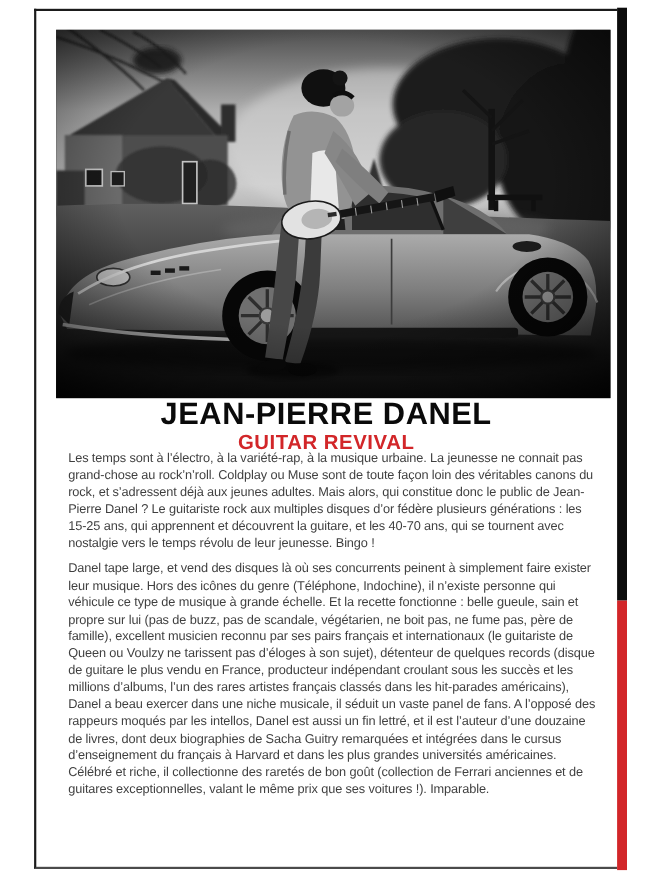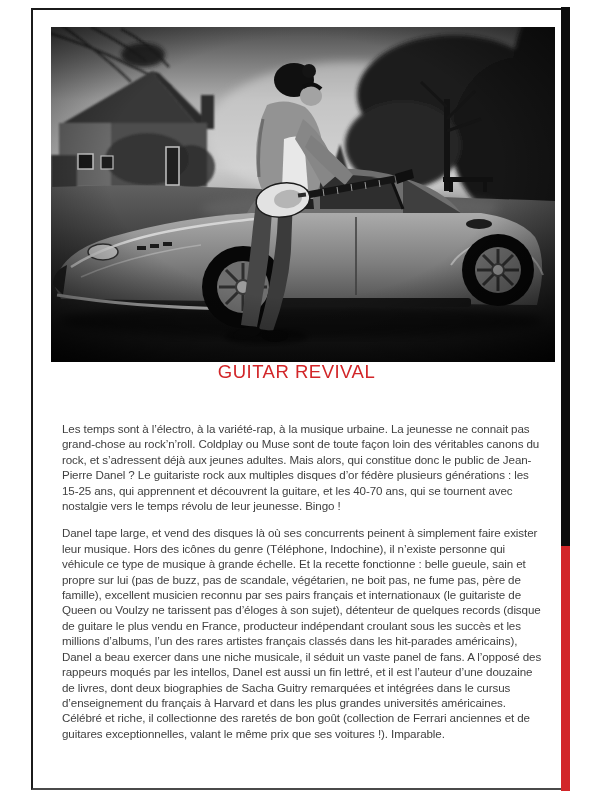--- a/index.html
+++ b/index.html
@@ -36,32 +36,32 @@
 
   
   .headline{
     position:absolute;left:32px;top:361px;width:529px;text-align:center;
   }
   .headline .title{
     font-size:28px;font-weight:800;letter-spacing:.5px;color:#0a0a0a;
     line-height:30px;white-space:nowrap;
   }
   .headline .subtitle{
-    font-size:18.5px;font-weight:400;letter-spacing:.5px;color:var(--accent-red);
+    font-size:18.5px;font-weight:700;letter-spacing:.5px;color:var(--accent-red);
     line-height:20px;margin-top:1px;white-space:nowrap;
   }
 
   
   .body-copy{
     position:absolute;left:62px;top:409px;width:481px;
     color:var(--body-text);
     font-size:11.6px;line-height:15.4px;letter-spacing:-0.1px;
     text-align:left;
   }
-  .body-copy p{margin:12px 0 8px 0;}
+  .body-copy p{margin:0 0 8px 0;}
   .body-copy p:last-child{margin-bottom:0;}
 </style>
 </head>
 <body>
 
 <div class="frame"></div>
 
 <div class="photo">
   <svg viewBox="0 0 504 335" aria-hidden="true">
     <defs>
@@ -222,20 +222,21 @@
         <ellipse cx="237" cy="172" rx="14" ry="9" fill="#b5b5b5" transform="rotate(-8 237 172)"></ellipse>
         <rect x="247" y="166" width="8" height="4" fill="#2a2a2a" transform="rotate(-8 251 168)"></rect>
       </g>
     </g>
 
     <rect x="0" y="0" width="504" height="335" fill="url(#vig)"></rect>
   </svg>
 </div>
 
 <div class="headline">
+  <div class="title">JEAN-PIERRE DANEL</div>
   <div class="subtitle">GUITAR REVIVAL</div>
 </div>
 
 <div class="body-copy">
   <p>Les temps sont à l’électro, à la variété-rap, à la musique urbaine. La jeunesse ne connait pas grand-chose au rock’n’roll. Coldplay ou Muse sont de toute façon loin des véritables canons du rock, et s’adressent déjà aux jeunes adultes. Mais alors, qui constitue donc le public de Jean-Pierre Danel ? Le guitariste rock aux multiples disques d’or fédère plusieurs générations : les 15-25 ans, qui apprennent et découvrent la guitare, et les 40-70 ans, qui se tournent avec nostalgie vers le temps révolu de leur jeunesse. Bingo !</p>
   <p>Danel tape large, et vend des disques là où ses concurrents peinent à simplement faire exister leur musique. Hors des icônes du genre (Téléphone, Indochine), il n’existe personne qui véhicule ce type de musique à grande échelle. Et la recette fonctionne : belle gueule, sain et propre sur lui (pas de buzz, pas de scandale, végétarien, ne boit pas, ne fume pas, père de famille), excellent musicien reconnu par ses pairs français et internationaux (le guitariste de Queen ou Voulzy ne tarissent pas d’éloges à son sujet), détenteur de quelques records (disque de guitare le plus vendu en France, producteur indépendant croulant sous les succès et les millions d’albums, l’un des rares artistes français classés dans les hit-parades américains), Danel a beau exercer dans une niche musicale, il séduit un vaste panel de fans. A l’opposé des rappeurs moqués par les intellos, Danel est aussi un fin lettré, et il est l’auteur d’une douzaine de livres, dont deux biographies de Sacha Guitry remarquées et intégrées dans le cursus d’enseignement du français à Harvard et dans les plus grandes universités américaines. Célébré et riche, il collectionne des raretés de bon goût (collection de Ferrari anciennes et de guitares exceptionnelles, valant le même prix que ses voitures !). Imparable.</p>
 </div>
 
 <div class="edge-bar">
   <div class="seg-black"></div>

